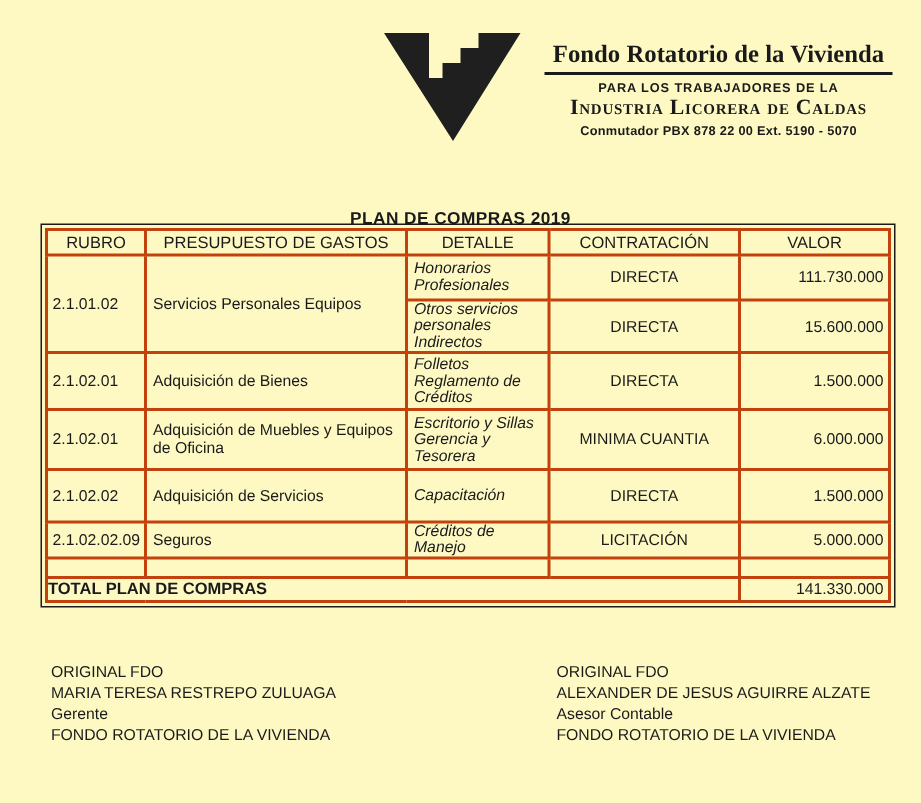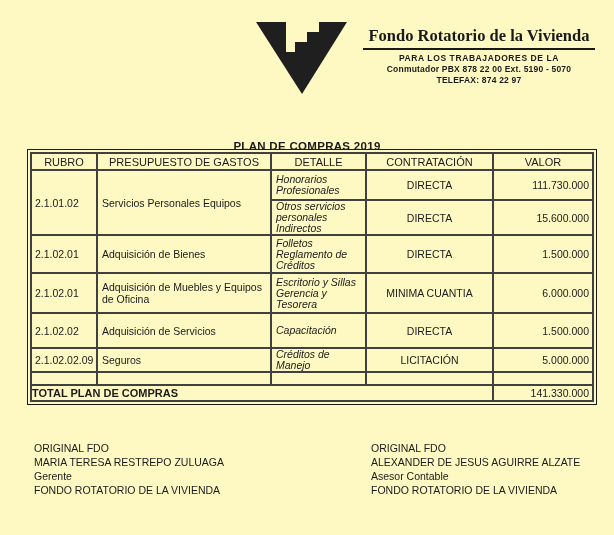--- a/index.html
+++ b/index.html
@@ -37,21 +37,21 @@
     text-align:center; font-weight:bold; font-size:11.5px; letter-spacing:0.3px;
   }
 
   
   .plan-table {
     position:absolute; left:30px; top:152px;
     width:562px; border-collapse:collapse; table-layout:fixed;
     outline:1px solid #1a1a1a; outline-offset:2px;
     font-size:10.5px; color:#1a1a1a;
   }
-  .plan-table th, .plan-table td { border:2px solid #404040; overflow:hidden; }
+  .plan-table th, .plan-table td { border:2px solid #c2410c; overflow:hidden; }
   .plan-table th { font-weight:normal; font-size:11px; text-align:center; height:17px; }
   tr.r1a  td { height:30px; }
   tr.r1b  td { height:34px; }
   tr.r2   td { height:38px; }
   tr.r3   td { height:40px; }
   tr.r4   td { height:35px; }
   tr.r5   td { height:17px; }
   tr.empty td { height:13px; }
   tr.total td { height:16px; }
   td.rubro { padding-left:3px; white-space:nowrap; vertical-align:middle; }
@@ -71,22 +71,22 @@
 
 <div class="page">
 
   <div class="letterhead">
     <svg class="logo" viewBox="0 0 97 80" aria-hidden="true">
       <polygon points="3,4 33,4 33,34 42,34 42,24 54,24 54,14 66,14 66,4 94,4 49,76" fill="#1f1f1f"></polygon>
     </svg>
     <div class="lh-text">
       <span class="org-name">Fondo Rotatorio de la Vivienda</span>
       <div class="tagline">PARA LOS TRABAJADORES DE LA</div>
+      <div class="company">Industria Licorera de Caldas</div>
       <div class="phone">Conmutador PBX 878 22 00 Ext. 5190 - 5070</div>
-      <div class="telefax">TELEFAX: 874 22 97</div>
     </div>
   </div>
 
   <div class="doc-title">PLAN DE COMPRAS 2019</div>
 
   <table class="plan-table">
     <colgroup>
       <col style="width:66px">
         <col style="width:174px">
         <col style="width:95px">

